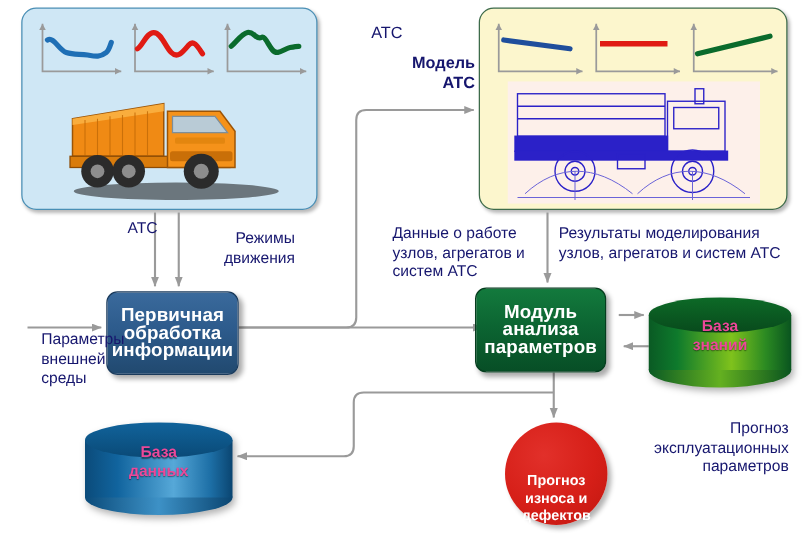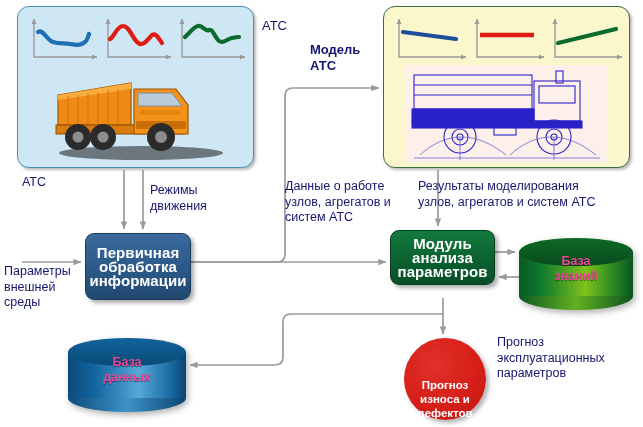--- a/index.html
+++ b/index.html
@@ -25,21 +25,21 @@
 
   
   .procbox{position:absolute;border-radius:9px;box-sizing:border-box;
       display:flex;align-items:center;justify-content:center;
       color:#ffffff;font-weight:bold;font-size:15px;line-height:14px;
       text-align:center;letter-spacing:.1px;
       box-shadow:3px 3px 4px rgba(0,0,0,.33);}
   #box-primary{left:85px;top:233px;width:106px;height:67px;
       background:linear-gradient(180deg,#3a6a9c 0%,#2d5b8c 45%,#21496f 100%);
       border:1px solid #1b3b5c;}
-  #box-analysis{left:390px;top:230px;width:105px;height:55px;
+  #box-analysis{left:380px;top:230px;width:105px;height:68px;
       background:linear-gradient(180deg,#137a3d 0%,#0c6532 45%,#074e26 100%);
       border:1px solid #053d1e;}
 
   
   .cyl{position:absolute;}
   .cyl .body{position:absolute;left:0;right:0;bottom:0;top:14px;}
   .cyl .top{position:absolute;left:0;top:0;width:100%;height:28px;border-radius:50%;}
   .cyl .bot{position:absolute;left:0;bottom:-14px;width:100%;height:28px;border-radius:50%;}
   .cyl .label{position:absolute;left:0;right:0;top:50%;transform:translateY(-44%);
       text-align:center;color:#ec4899;font-weight:bold;font-size:12.5px;line-height:15px;
@@ -57,22 +57,22 @@
 
   
   #circle-forecast{position:absolute;left:404px;top:338px;width:82px;height:82px;
       border-radius:50%;background:radial-gradient(circle at 38% 32%,#e2302a 0%,#d61f18 55%,#bf1710 100%);
       display:flex;align-items:flex-end;justify-content:center;
       color:#fff;font-weight:bold;font-size:11.5px;line-height:14px;text-align:center;
       box-shadow:3px 3px 4px rgba(0,0,0,.3);}
 
   
   .lbl{position:absolute;color:#16166e;font-size:12.5px;line-height:15.5px;
-       text-align:left;white-space:pre-line;}
-  .lbl.left{text-align:left;}
+       text-align:right;white-space:pre-line;}
+  .lbl.left{text-align:left;margin-left:29px;}
 
   
   #wires{position:absolute;left:0;top:0;width:643px;height:427px;pointer-events:none;}
 </style>
 </head>
 <body>
 
 <div id="stage">
 
   <div class="panel" id="panel-vehicle">

